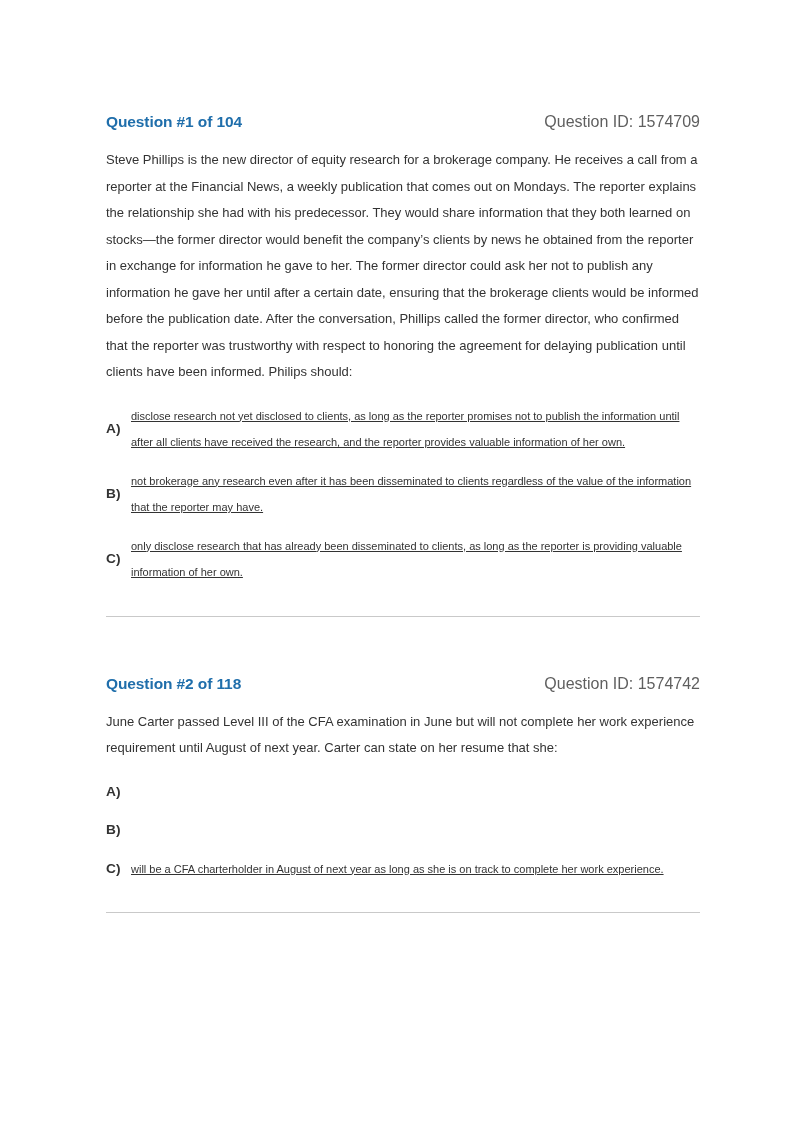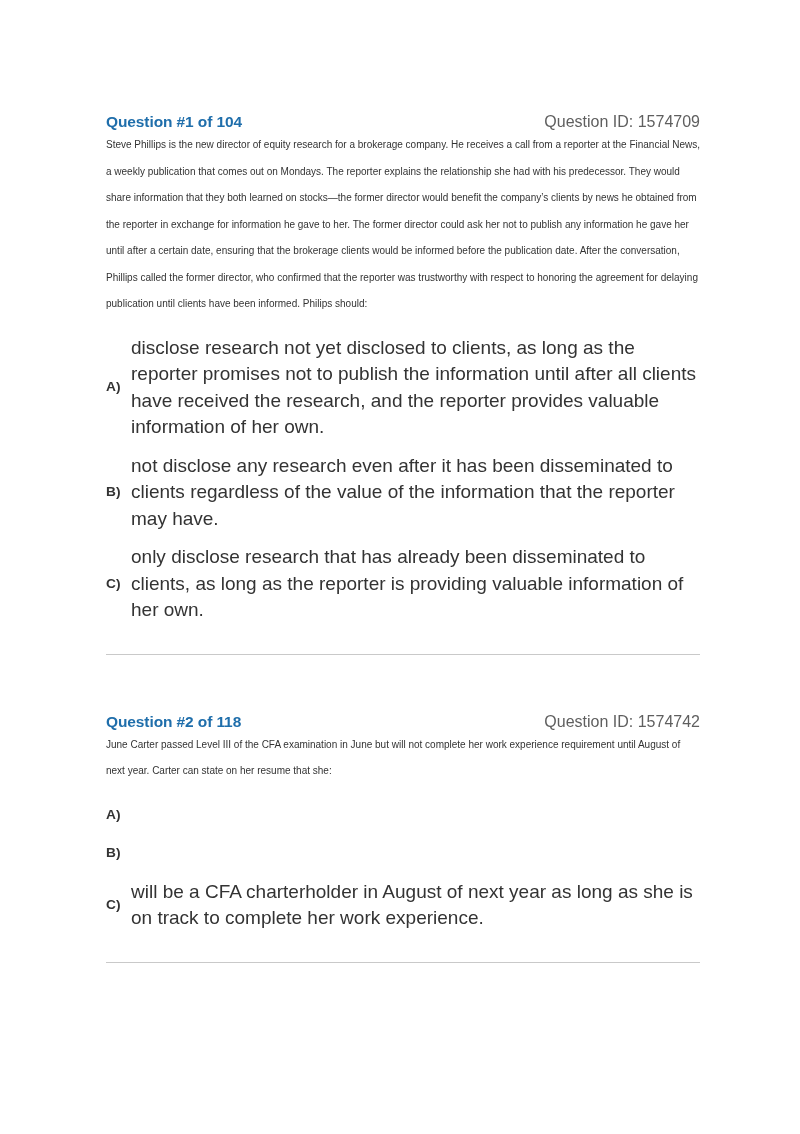--- a/index.html
+++ b/index.html
@@ -50,21 +50,22 @@
   }
   .q-id {
     font-size: 16px;
     font-weight: normal;
     color: #5f5f5f;
     line-height: 20px;
     white-space: nowrap;
   }
 
   .q-stem {
-    font-size: 10px;
+    margin-top: 15px;
+    font-size: 13px;
     line-height: 26.5px;
     color: #333333;
     text-align: left;
   }
 
   
   .choices {
     margin-top: 13px;
   }
   .choice {
@@ -77,23 +78,24 @@
     flex: 0 0 auto;
     width: 25px;
     font-size: 13.7px;
     font-weight: bold;
     color: #333333;
     line-height: 26.5px;
     text-align: left;
   }
   .choice-text {
     flex: 1 1 auto;
-    font-size: 19px;
+    font-size: 11px;
     line-height: 26.5px;
     color: #333333;
+    text-decoration: underline;
   }
 
   .divider {
     height: 0;
     border: 0;
     border-top: 1px solid #c9c9c9;
     margin: 0;
     width: 594px;
   }
 
@@ -113,21 +115,21 @@
       </div>
       <div class="q-stem">Steve Phillips is the new director of equity research for a brokerage company. He receives a call from a reporter at the Financial News, a weekly publication that comes out on Mondays. The reporter explains the relationship she had with his predecessor. They would share information that they both learned on stocks—the former director would benefit the company’s clients by news he obtained from the reporter in exchange for information he gave to her. The former director could ask her not to publish any information he gave her until after a certain date, ensuring that the brokerage clients would be informed before the publication date. After the conversation, Phillips called the former director, who confirmed that the reporter was trustworthy with respect to honoring the agreement for delaying publication until clients have been informed. Philips should:</div>
 
       <div class="choices">
         <div class="choice">
           <div class="choice-label">A)</div>
           <div class="choice-text">disclose research not yet disclosed to clients, as long as the reporter promises not to publish the information until after all clients have received the research, and the reporter provides valuable information of her own.</div>
         </div>
         <div class="choice">
           <div class="choice-label">B)</div>
-          <div class="choice-text">not disclose any research even after it has been disseminated to clients regardless of the value of the information that the reporter may have.</div>
+          <div class="choice-text">not brokerage any research even after it has been disseminated to clients regardless of the value of the information that the reporter may have.</div>
         </div>
         <div class="choice">
           <div class="choice-label">C)</div>
           <div class="choice-text">only disclose research that has already been disseminated to clients, as long as the reporter is providing valuable information of her own.</div>
         </div>
       </div>
     </div>
 
     <div class="gap-after-choices"></div>
     <hr class="divider">

